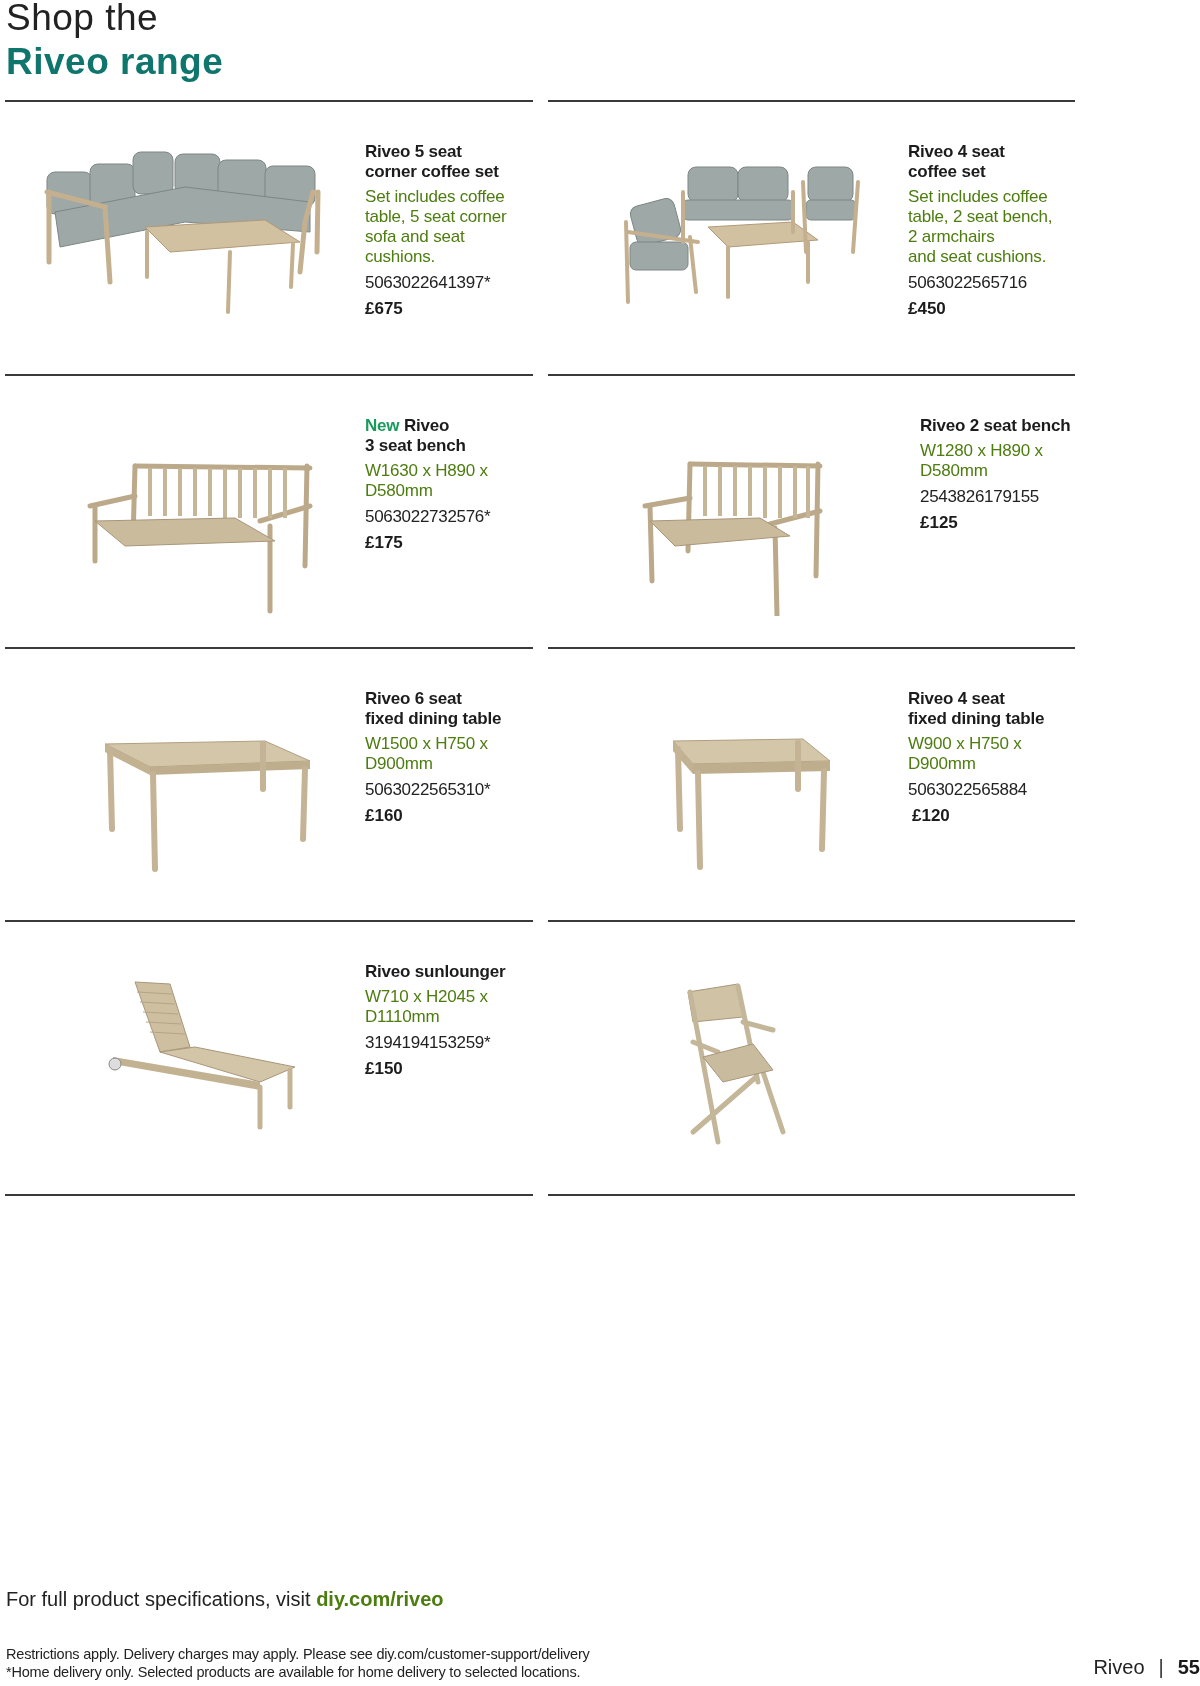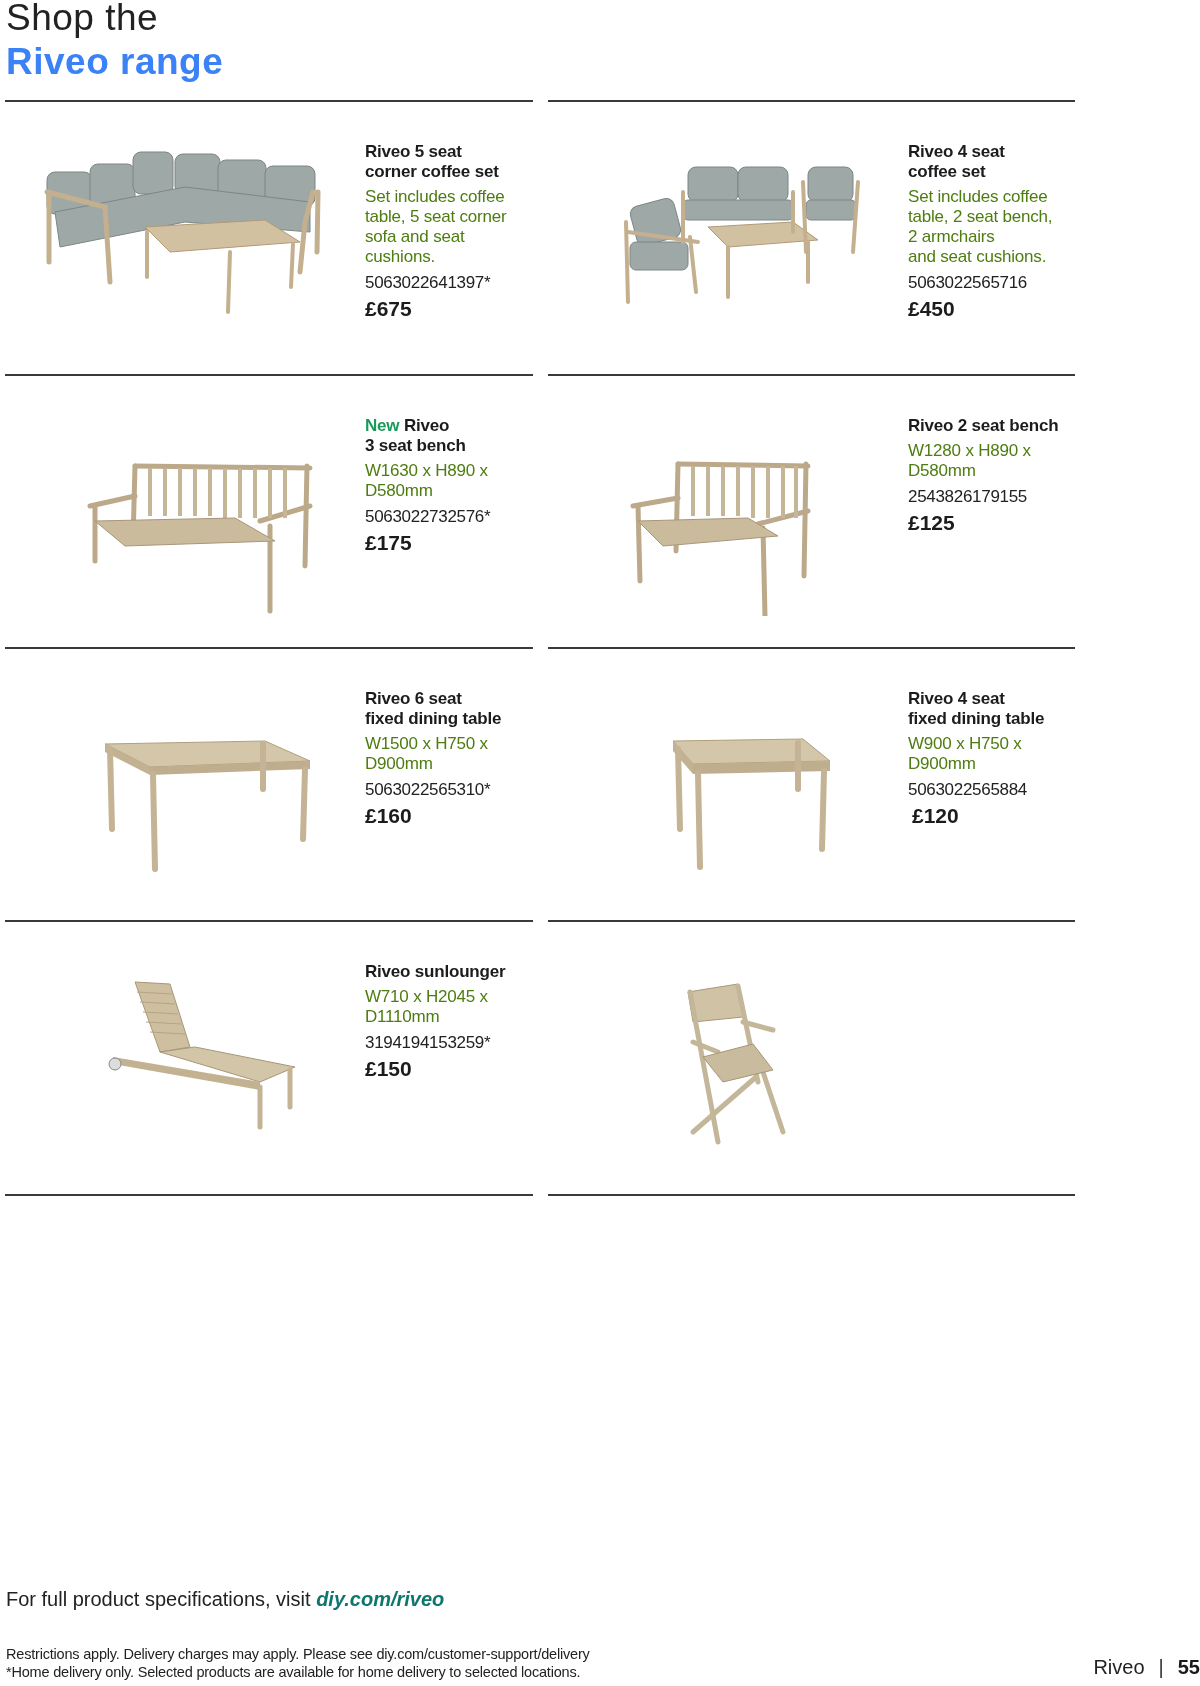--- a/index.html
+++ b/index.html
@@ -1,37 +1,37 @@
 <!DOCTYPE html>
 <html><head>
 <meta charset="utf-8">
 <style>
   * { box-sizing: border-box; margin: 0; padding: 0; }
   html, body { width: 1200px; height: 1686px; background: #ffffff; overflow: hidden; }
   body { position: relative; font-family: "Liberation Sans", sans-serif; color: #1a1a1a; }
 
   .title { position: absolute; left: 6px; top: -4px; }
   .title .light { font-size: 37px; font-weight: 400; line-height: 44px; letter-spacing: 0.5px; color: #222; }
-  .title .bold { font-size: 37px; font-weight: 700; line-height: 44px; letter-spacing: 0.5px; color: #3b82f6; }
+  .title .bold { font-size: 37px; font-weight: 700; line-height: 44px; letter-spacing: 0.5px; color: #0f766e; }
 
   .rule { position: absolute; height: 1.5px; background: #3a3a3a; }
   .rule.left { left: 5px; width: 528px; }
   .rule.right { left: 548px; width: 527px; }
 
   .card { position: absolute; width: 540px; height: 190px; }
   .card .img { position: absolute; left: 30px; top: 30px; width: 300px; height: 210px; }
   .card .info { position: absolute; left: 360px; top: 40px; width: 180px; }
   .name { font-size: 17px; font-weight: 700; line-height: 20px; color: #1c1c1c; letter-spacing: -0.2px; }
   .name .new { color: #1a9a5c; }
   .desc { font-size: 17px; line-height: 20px; color: #4d7c0f; margin-top: 5px; letter-spacing: -0.2px; }
   .ean { font-size: 17px; line-height: 20px; color: #222; margin-top: 6px; letter-spacing: -0.3px; }
-  .price { font-size: 21px; font-weight: 700; line-height: 20px; color: #1c1c1c; margin-top: 6px; }
+  .price { font-size: 17px; font-weight: 700; line-height: 20px; color: #1c1c1c; margin-top: 6px; }
 
   .footer-link { position: absolute; left: 6px; top: 1588px; font-size: 20px; color: #222; }
-  .footer-link b { font-weight: 700; color: #0f766e; font-style: italic; }
+  .footer-link b { font-weight: 700; color: #4d7c0f; }
   .disclaimer { position: absolute; left: 6px; top: 1645px; font-size: 14.5px; line-height: 18px; color: #222; letter-spacing: -0.2px; }
   .pager { position: absolute; right: 0; top: 1656px; font-size: 20px; color: #222; display: flex; gap: 14px; align-items: center; }
   .pager .sep { color: #333; }
   .pager .num { font-weight: 700; color: #1a1a1a; }
 </style>
 </head>
 <body>
 
 <div class="title">
   <div class="light">Shop the</div>
@@ -165,21 +165,21 @@
     </div>
     <div class="desc">
       <div>W1630 x H890 x</div>
       <div>D580mm</div>
     </div>
     <div class="ean">5063022732576*</div>
     <div class="price">£175</div>
   </div>
 </div>
 
-<div class="card" style="left:548px; top:376px;">
+<div class="card" style="left:560px; top:376px;">
   <svg class="img" viewBox="0 0 300 210">
     <g stroke="#bba98a" stroke-width="5" stroke-linecap="round" fill="none">
       <line x1="100" y1="58" x2="230" y2="60"></line>
       <line x1="100" y1="58" x2="98" y2="145"></line>
       <line x1="228" y1="58" x2="226" y2="170"></line>
       <path d="M55 100 L100 92"></path>
       <path d="M180 118 L230 105"></path>
       <line x1="60" y1="100" x2="62" y2="175"></line>
       <line x1="185" y1="122" x2="187" y2="210"></line>
     </g>

